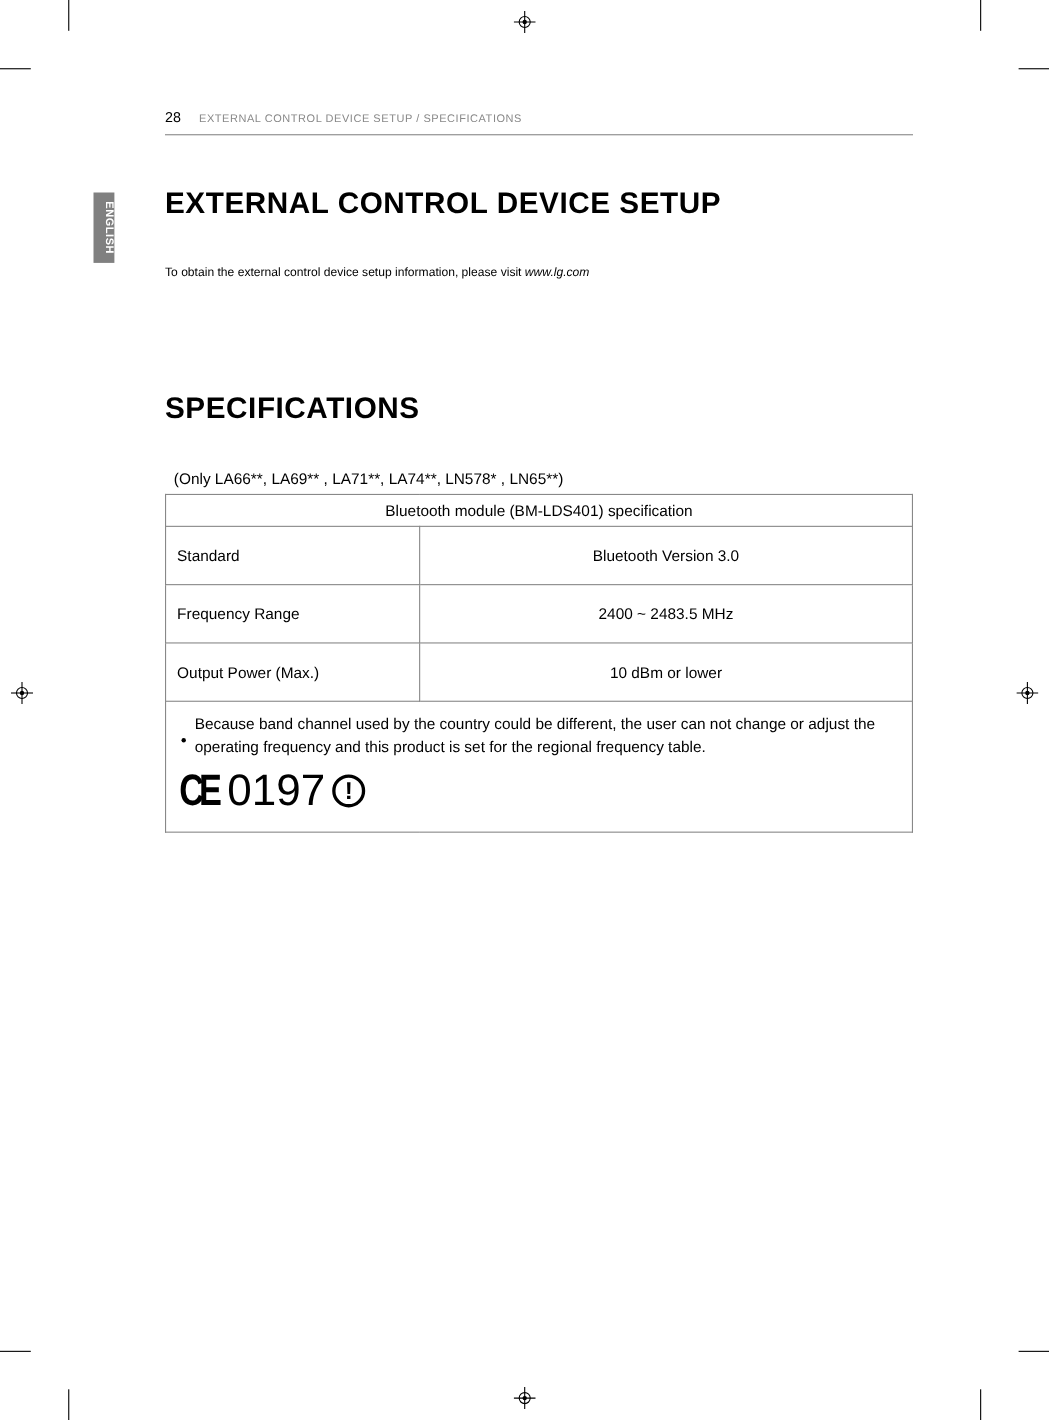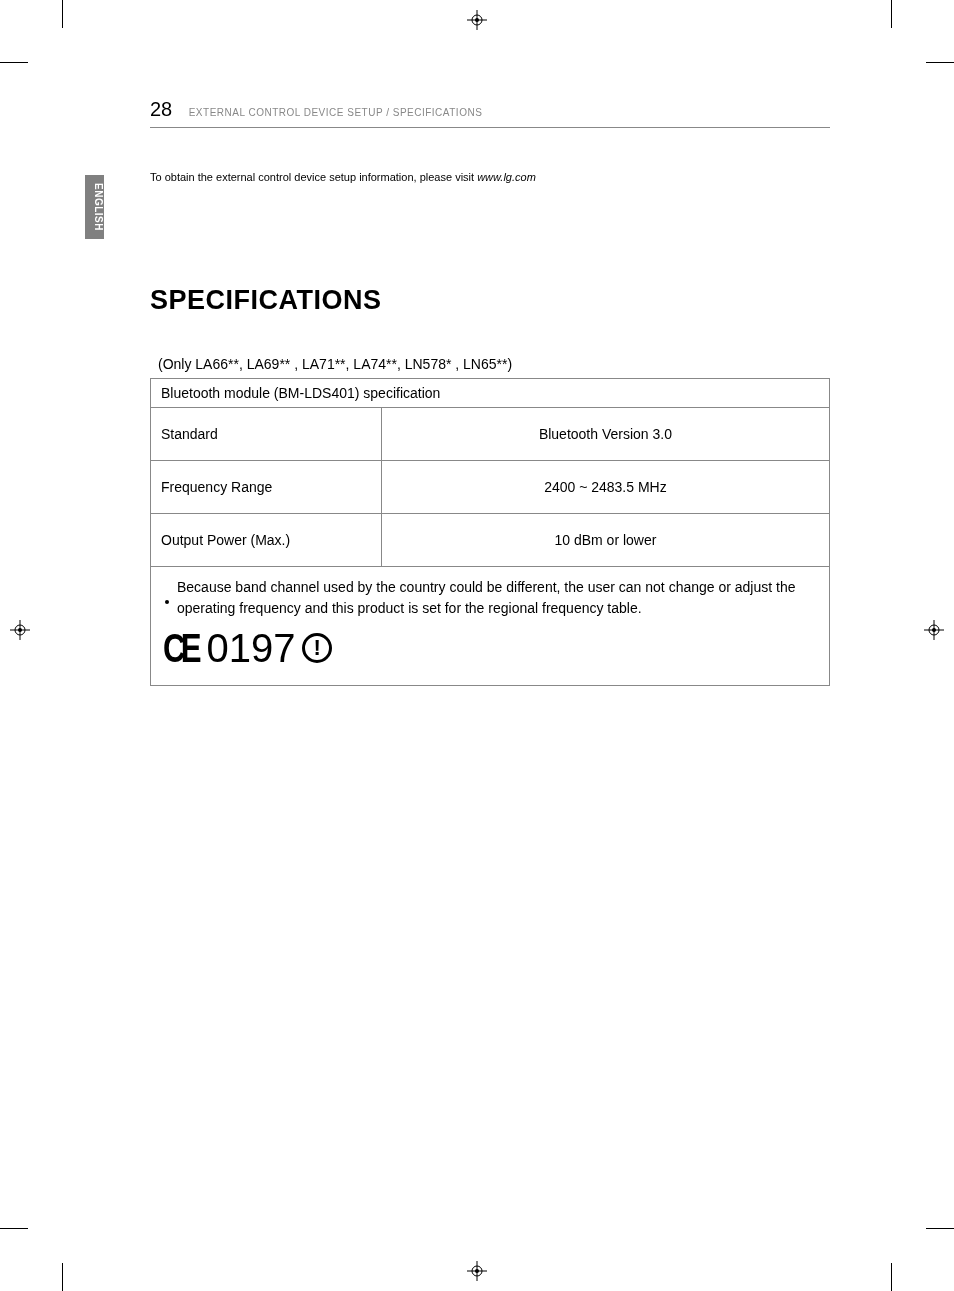--- a/index.html
+++ b/index.html
@@ -50,21 +50,21 @@
   
   .header-row {
     position: absolute;
     left: 150px;
     top: 98px;
     width: 680px;
     border-bottom: 1px solid #888;
     padding-bottom: 6px;
   }
   .page-number {
-    font-size: 20px;
+    font-size: 13px;
     color: #000;
     display: inline-block;
     margin-right: 12px;
   }
   .header-title {
     font-size: 10px;
     color: #888;
     letter-spacing: 0.5px;
     display: inline-block;
     vertical-align: baseline;
@@ -105,20 +105,21 @@
     width: 100%;
     font-size: 14px;
   }
   table.spec td, table.spec th {
     border: 1px solid #888;
     padding: 18px 10px;
     font-weight: normal;
     text-align: left;
   }
   table.spec .table-title {
+    text-align: center;
     padding: 6px 10px;
     margin-left: 47px;
   }
   table.spec .val { text-align: center; }
   table.spec .note-row td {
     padding: 10px 12px 14px 12px;
   }
   .bullet-row {
     display: flex;
     align-items: center;
@@ -218,20 +219,21 @@
 
   <div class="lang-tab">ENGLISH</div>
 
   <div class="header-row">
     <span class="page-number">28</span>
     <span class="header-title">EXTERNAL CONTROL DEVICE SETUP / SPECIFICATIONS</span>
   </div>
 
   <div class="content">
 
+    <h1>EXTERNAL CONTROL DEVICE SETUP</h1>
 
     <p class="body-text">
       <span>To obtain the external control device setup information, please visit </span><span class="italic">www.lg.com</span>
     </p>
 
     <div class="spec-block">
       <h1>SPECIFICATIONS</h1>
 
       <div class="models-note">(Only LA66**, LA69** , LA71**, LA74**, LN578* , LN65**)</div>
 

